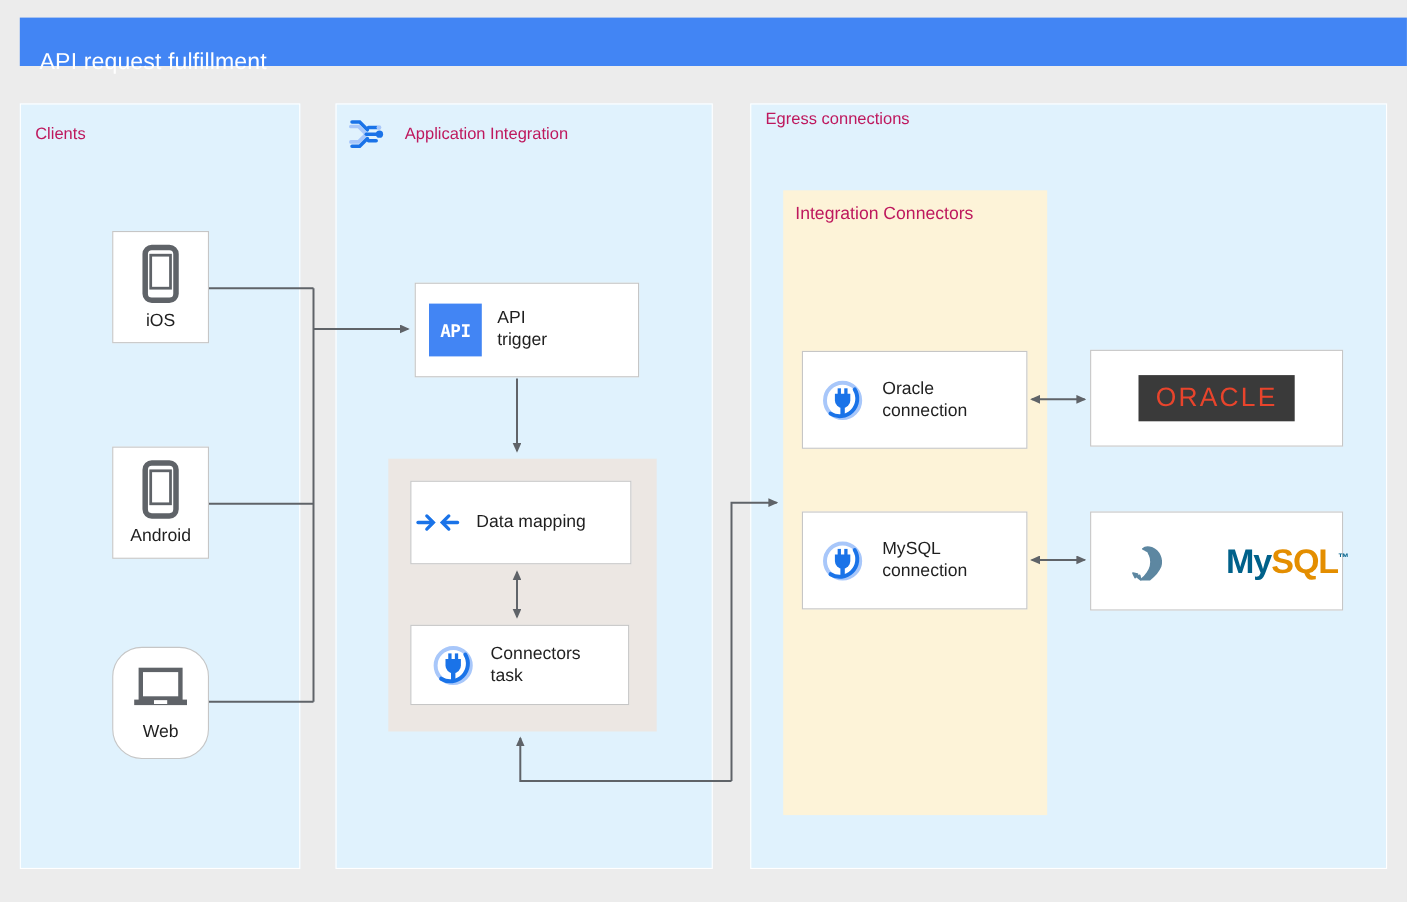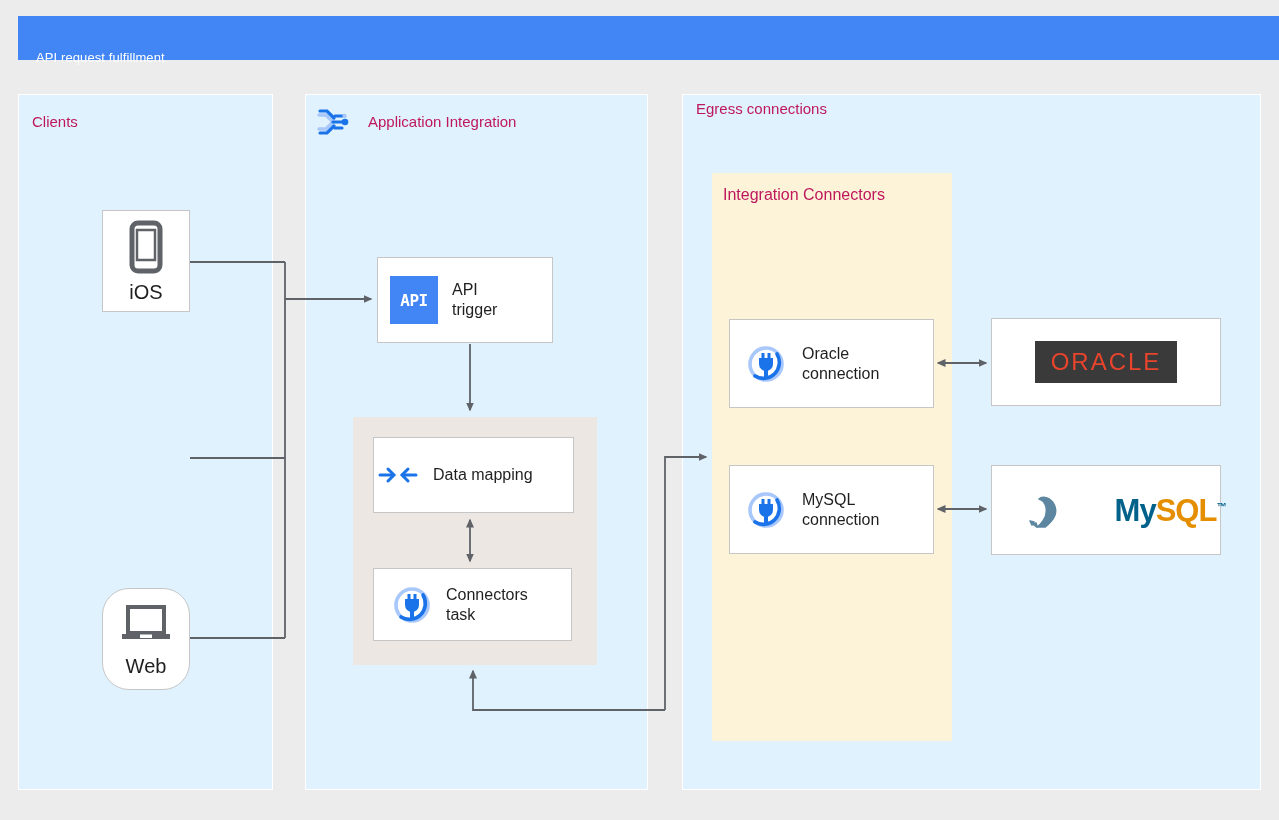--- a/index.html
+++ b/index.html
@@ -28,21 +28,21 @@
     left: 18px;
     top: 16px;
     width: 1261px;
     height: 44px;
     background: #4285f4;
     display: flex;
     align-items: center;
   }
   .header-title {
     color: #ffffff;
-    font-size: 13px;
+    font-size: 21px;
     padding-left: 18px;
     letter-spacing: 0.1px;
     margin-top: 38px;
   }
 
   
   .panel {
     position: absolute;
     background: #e0f2fd;
     border: 1px solid #ffffff;
@@ -108,30 +108,30 @@
     height: 102px;
     background: #ffffff;
     border: 1px solid #c6c6c6;
     box-sizing: border-box;
     display: flex;
     flex-direction: column;
     align-items: center;
     justify-content: center;
   }
   .device-label {
-    font-size: 20px;
+    font-size: 16px;
     color: #1f1f1f;
     margin-top: 6px;
   }
   #card-ios     { left: 102px; top: 210px; }
   #card-android { left: 102px; top: 406px; }
   #card-web     { left: 102px; top: 588px; border-radius: 27px; }
 
   
-  #card-api-trigger { left: 377px; top: 257px; width: 176px; height: 86px; padding-left: 12px; }
+  #card-api-trigger { left: 377px; top: 257px; width: 204px; height: 86px; padding-left: 12px; }
   #card-data-map    { left: 373px; top: 437px; width: 201px; height: 76px; padding-left: 1px; }
   #card-connectors  { left: 373px; top: 568px; width: 199px; height: 73px; padding-left: 16px; }
 
   
   #card-oracle-conn { left: 729px; top: 319px; width: 205px; height: 89px; padding-left: 14px; }
   #card-mysql-conn  { left: 729px; top: 465px; width: 205px; height: 89px; padding-left: 14px; }
 
   
   #card-oracle-logo { left: 991px; top: 318px; width: 230px; height: 88px; justify-content: center; }
   #card-mysql-logo  { left: 991px; top: 465px; width: 230px; height: 90px; justify-content: center; }
@@ -246,20 +246,29 @@
   <div class="device-card" id="card-ios">
     <span class="icon-slot">
       <svg width="44" height="56" viewBox="0 0 44 56">
         <rect x="8" y="4" width="28" height="48" rx="6" ry="6" fill="none" stroke="#5f6368" stroke-width="5"></rect>
         <rect x="13" y="11" width="18" height="30" fill="none" stroke="#5f6368" stroke-width="2.5"></rect>
       </svg>
     </span>
     <span class="device-label">iOS</span>
   </div>
 
+  <div class="device-card" id="card-android">
+    <span class="icon-slot">
+      <svg width="44" height="56" viewBox="0 0 44 56">
+        <rect x="8" y="4" width="28" height="48" rx="6" ry="6" fill="none" stroke="#5f6368" stroke-width="5"></rect>
+        <rect x="13" y="11" width="18" height="30" fill="none" stroke="#5f6368" stroke-width="2.5"></rect>
+      </svg>
+    </span>
+    <span class="device-label">Android</span>
+  </div>
 
   <div class="device-card" id="card-web">
     <span class="icon-slot">
       <svg width="56" height="48" viewBox="0 0 56 48">
         <rect x="10" y="6" width="36" height="26" fill="none" stroke="#5f6368" stroke-width="4"></rect>
         <rect x="4" y="33" width="48" height="5" fill="#5f6368"></rect>
         <rect x="22" y="33.5" width="12" height="3.5" fill="#ffffff"></rect>
       </svg>
     </span>
     <span class="device-label">Web</span>

